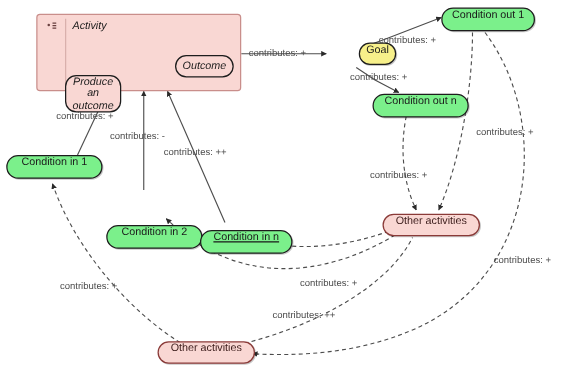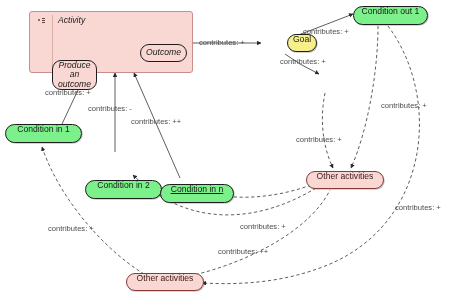--- a/index.html
+++ b/index.html
@@ -208,20 +208,23 @@
   </div>
 
   <div class="node goal" style="left:261px; top:34px; width:30px;margin-left:26px;">
     <span>Goal</span>
   </div>
 
   <div class="node cond" style="left:353px; top:6px; width:75px;">
     <span>Condition out 1</span>
   </div>
 
+  <div class="node cond" style="left:298px; top:75px; width:77px;">
+    <span>Condition out n</span>
+  </div>
 
   <div class="node cond" style="left:5px; top:124px; width:77px;">
     <span>Condition in 1</span>
   </div>
 
   <div class="node cond" style="left:85px; top:152px; width:77px;margin-top:28px;">
     <span>Condition in 2</span>
   </div>
 
   <div class="node cond" style="left:160px; top:184px; width:74px;text-decoration:underline;">

